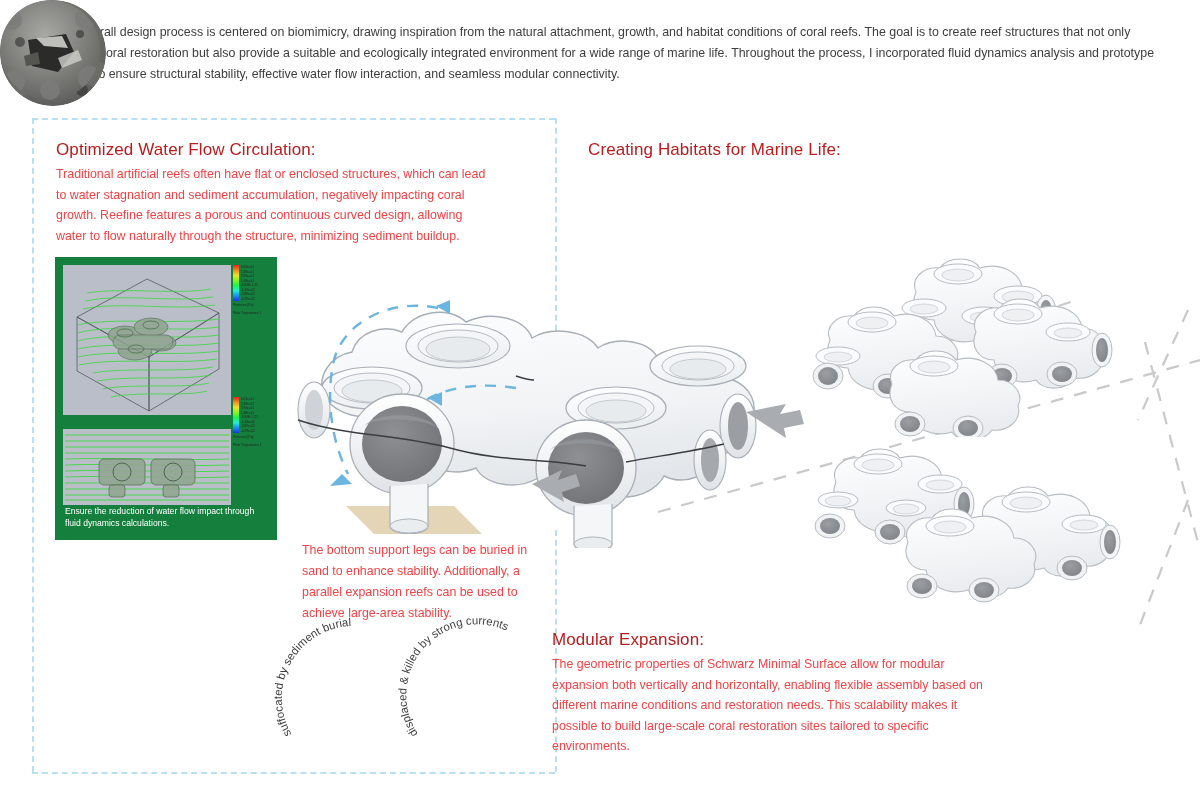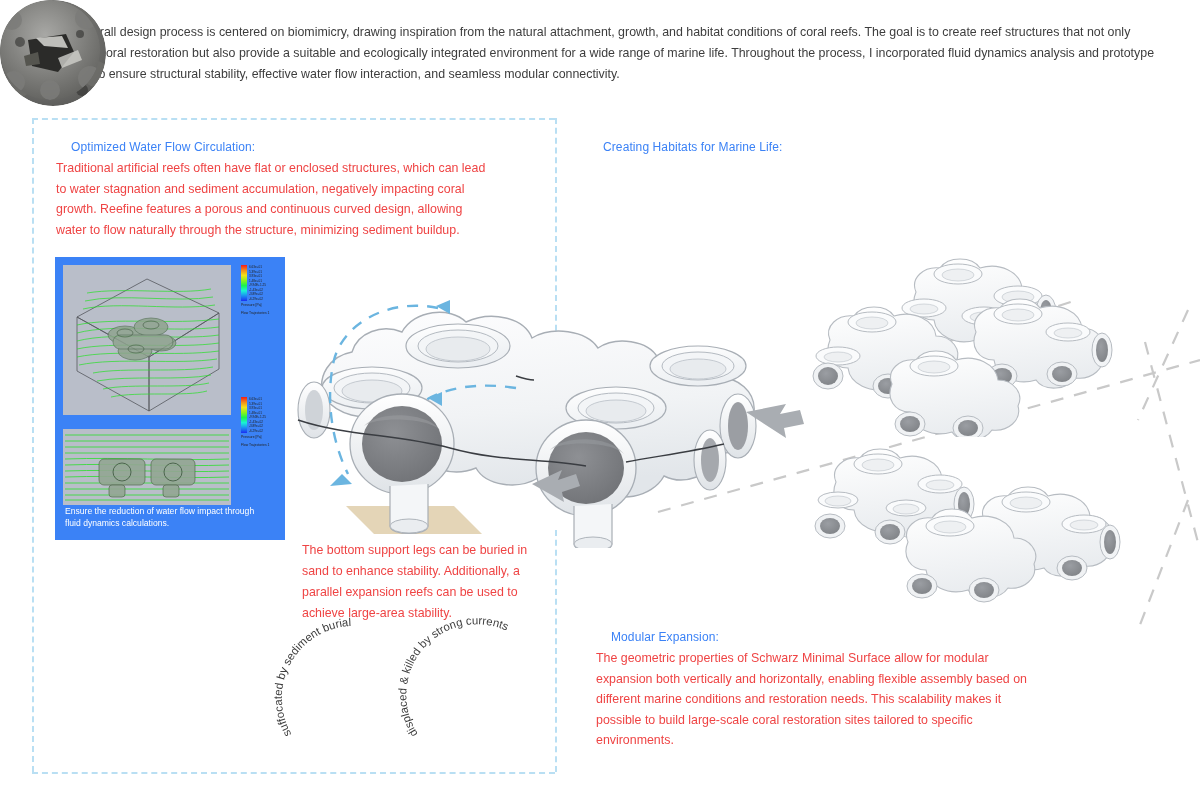--- a/index.html
+++ b/index.html
@@ -22,36 +22,36 @@
   .blue-dash{position:absolute;background:transparent;pointer-events:none;}
   #blue-top{left:32px;top:118px;width:523px;height:0;border-top:2px dashed #b9dff3;}
   #blue-left{left:32px;top:118px;width:0;height:654px;border-left:2px dashed #b9dff3;}
   #blue-bottom{left:32px;top:772px;width:523px;height:0;border-top:2px dashed #b9dff3;}
   #blue-right-upper{left:555px;top:118px;width:0;height:252px;border-left:2px dashed #b9dff3;}
   #blue-right-lower{left:555px;top:530px;width:0;height:242px;border-left:2px dashed #b9dff3;}
 
   
   .block{position:absolute;}
   .block h3{
-    margin:0 0 4px 15px;font-size:12px;font-weight:400;color:#3b82f6;
+    margin:0 0 4px 0;font-size:17px;font-weight:400;color:#b91c1c;
     letter-spacing:.1px;
   }
   .block p{margin:0;font-size:12.4px;line-height:20.5px;color:#ef4444;}
 
   #b-flow{left:56px;top:140px;width:440px;}
   #b-habitat{left:588px;top:140px;width:520px;}
   #b-current{left:56px;top:563px;width:260px;}
-  #b-modular{left:596px;top:630px;width:440px;}
+  #b-modular{left:552px;top:630px;width:440px;}
   #b-legs{left:302px;top:540px;width:250px;}
   #b-legs p{font-size:12.4px;line-height:21px;}
 
   
   #cfd{
     position:absolute;left:55px;top:257px;width:222px;height:283px;
-    background:#3b82f6;overflow:hidden;padding-left:8px;
+    background:#15803d;overflow:hidden;
   }
   .cfd-view{position:absolute;left:8px;background:#b9bec9;overflow:hidden;}
   #cfd-iso{top:8px;width:168px;height:150px;}
   #cfd-side{top:172px;width:168px;height:76px;}
   .cfd-cap{
     position:absolute;left:10px;top:248px;width:200px;
     font-size:8.6px;line-height:12px;color:#ffffff;
   }
   .legend{position:absolute;right:4px;width:40px;}
   #legend-1{top:8px;}

